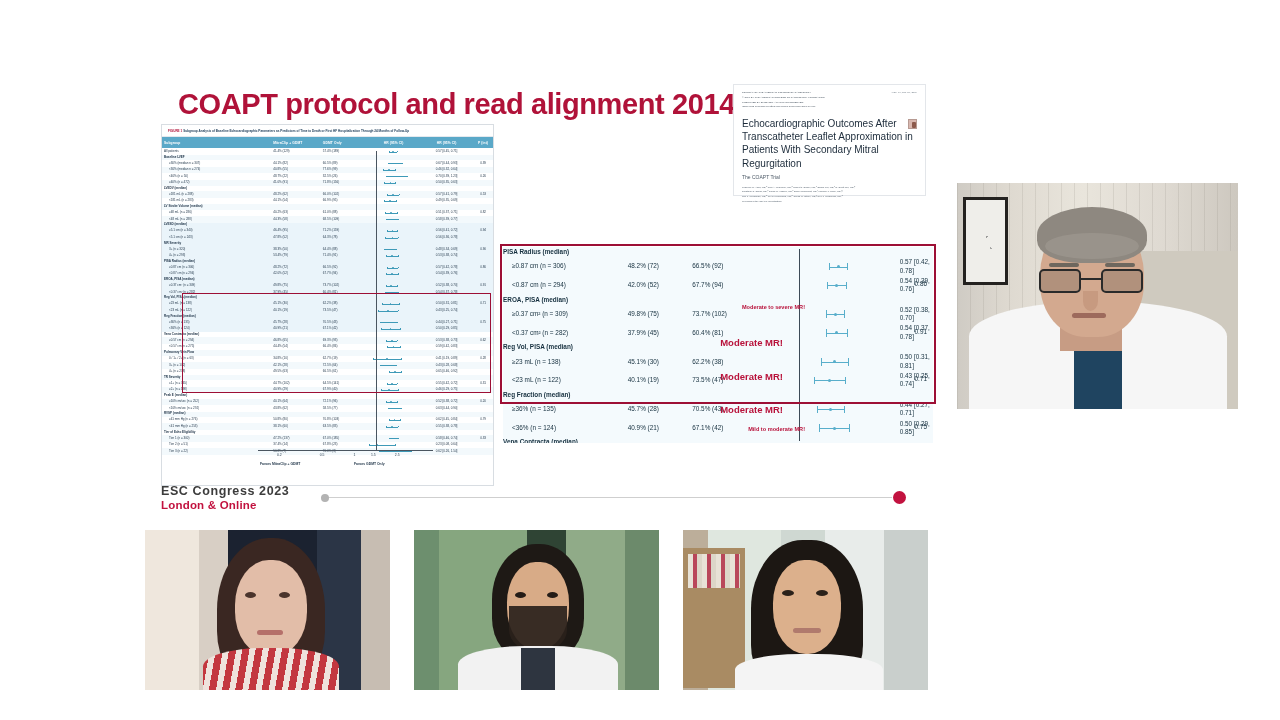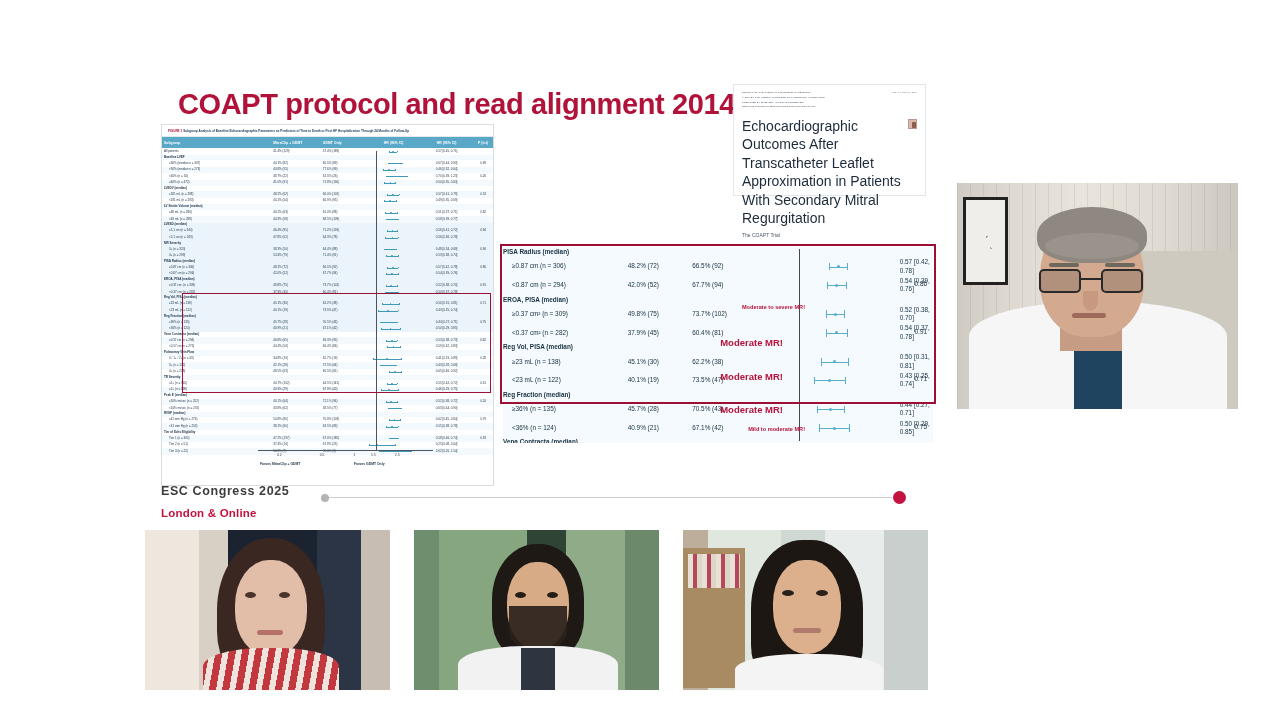--- a/index.html
+++ b/index.html
@@ -94,21 +94,21 @@
 
   
   .journal {
     position: absolute; left: 588px; top: 4px;
     width: 193px; height: 112px;
     background: #ffffff; border: 1px solid #e3e6ea;
     padding: 6px 8px;
   }
   .j-meta { font-size: 2.5px; color: #44505c; line-height: 1.9; }
   .j-title {
-    margin-top: 7px; font-size: 14px; line-height: 1.32;
+    margin-top: 7px; font-size: 10px; line-height: 1.32;
     color: #1c2b3a; font-weight: normal;
   }
   .j-sub { margin-top: 4px; font-size: 5px; color: #4c5966; }
   .j-authors { margin-top: 6px; font-size: 2.4px; color: #4c5966; line-height: 1.95; }
   .j-badge {
     position: absolute; right: 8px; top: 34px;
     width: 9px; height: 10px; background: #d9b8b0;
     border: 0.5px solid #b79a92;
   }
   .j-badge::after {
@@ -144,21 +144,21 @@
   }
   .hl-right {
     position: absolute; left: 355px; top: 164px;
     width: 436px; height: 160px;
     border: 2px solid #9d0f35; pointer-events: none;
   }
 
   
   .esc { position: absolute; left: 16px; bottom: 10px; width: 765px; height: 34px; }
   .esc-l1 { font-size: 12.5px; font-weight: bold; color: #3c3c3c; letter-spacing: 0.6px; }
-  .esc-l2 { font-size: 11.5px; font-weight: bold; color: #c2123f; letter-spacing: 0.2px; margin-top: 9px; }
+  .esc-l2 { font-size: 11.5px; font-weight: bold; color: #c2123f; letter-spacing: 0.2px; margin-top: 1px; }
   .esc-track {
     position: absolute; left: 160px; top: 8px; right: 20px; height: 12px;
   }
   .esc-track .rule {
     position: absolute; left: 0; right: 14px; top: 5px; height: 1px; background: #cfcfcf;
   }
   .esc-track .dot-g {
     position: absolute; left: 0; top: 1.5px; width: 8px; height: 8px;
     border-radius: 50%; background: #b3b3b3;
   }
@@ -1142,21 +1142,21 @@
           <div class="annot" style="font-size: 5.6px; top: 57px; right: 128px;">Moderate to severe MR!</div>
           <div class="annot" style="font-size: 9.5px; top: 90.3px; right: 150px;">Moderate MR!</div>
           <div class="annot" style="font-size: 9.5px; top: 123.6px; right: 150px;">Moderate MR!</div>
           <div class="annot" style="font-size: 9.5px; top: 156.9px; right: 150px;">Moderate MR!</div>
           <div class="annot" style="font-size: 5.6px; top: 179.1px; right: 128px;">Mild to moderate MR!</div>
         </div>
     </div>
     <div class="hl-right"></div>
 
     <div class="esc">
-      <div class="esc-l1">ESC Congress 2025</div>
+      <div class="esc-l1">ESC Congress 2023</div>
       <div class="esc-l2">London &amp; Online</div>
       <div class="esc-track">
         <div class="rule"></div>
         <div class="dot-g"></div>
         <div class="dot-r"></div>
       </div>
     </div>
   </div>
 
   <div class="speaker">

